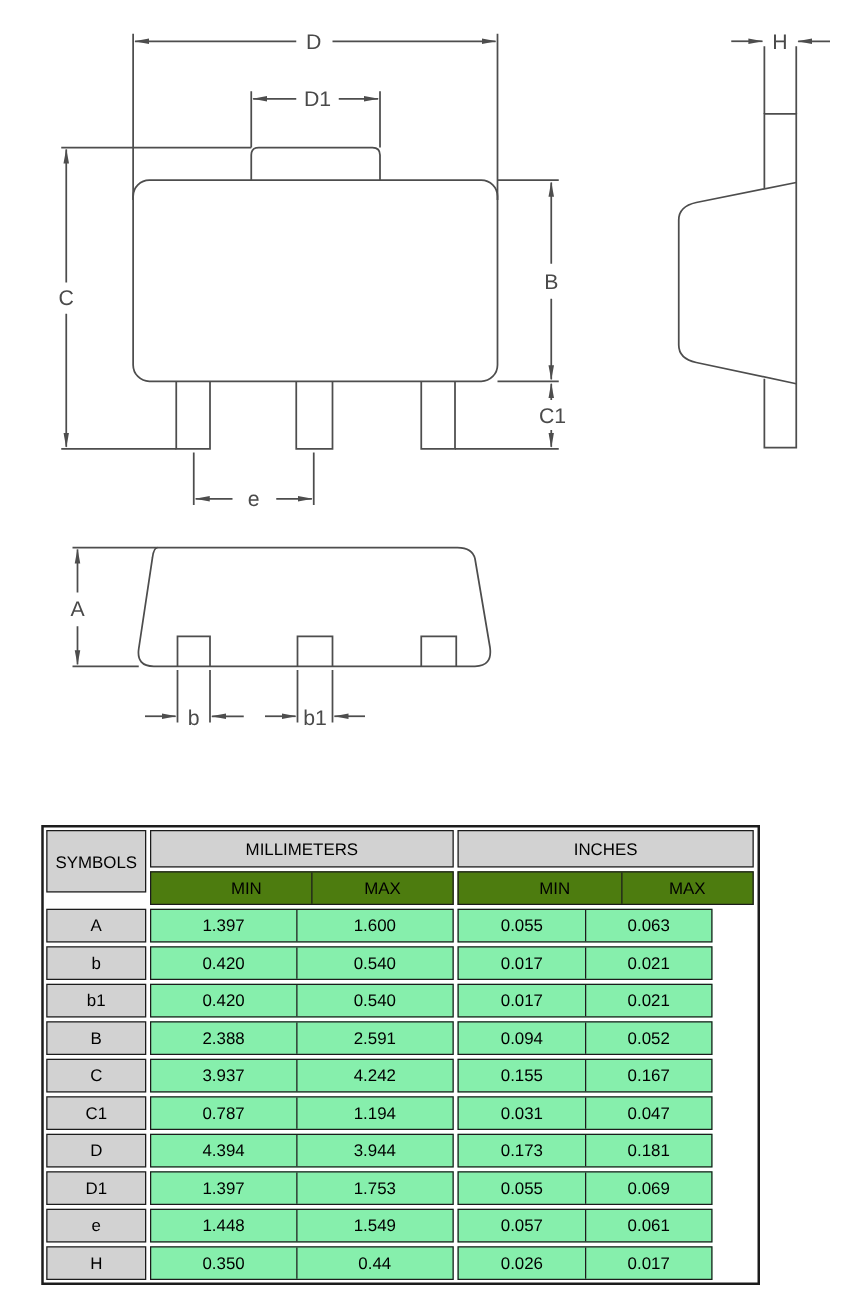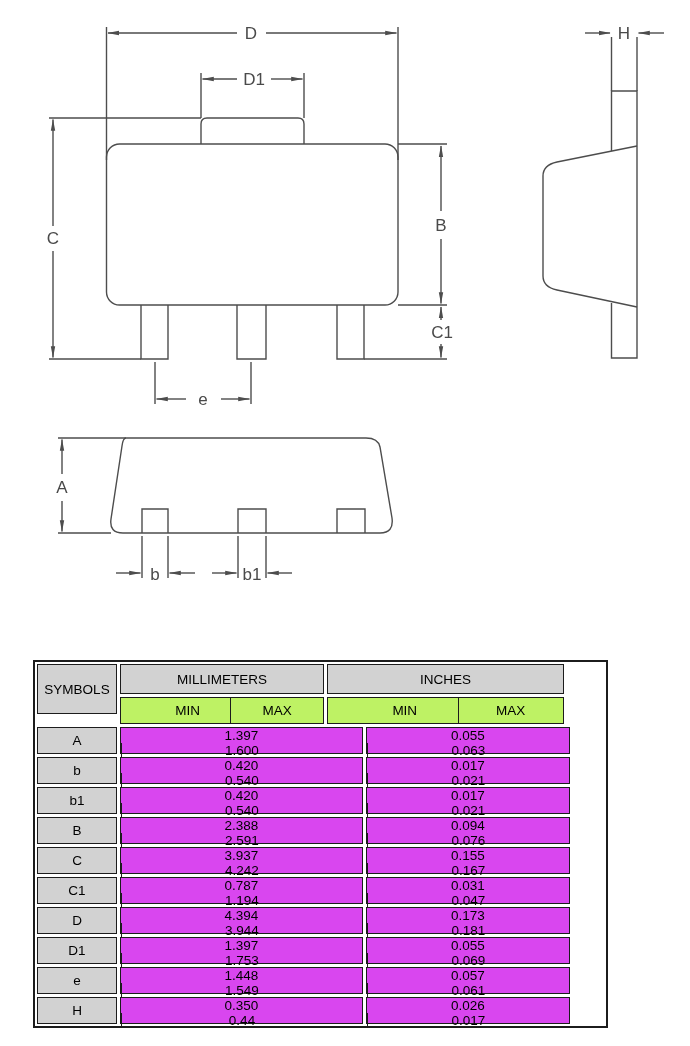--- a/index.html
+++ b/index.html
@@ -37,48 +37,47 @@
   .dim-table * { box-sizing: border-box; }
   .cell-center { display:flex; align-items:center; justify-content:center; }
   .thead { display:flex; gap:3px; }
   .sym-head {
     width: 80px; height: 50px;
     background: #d2d2d2;
     border: 1.5px solid #1c1c1c;
     letter-spacing: 0px;
   }
   .sec-head { display:flex; flex-direction:column; gap:3px; }
-  .sec-mm { width: 204px; }
+  .sec-mm { width: 243px; }
   .sec-in { width: 237px; }
   .units-cell {
     height: 30px;
     background: #d2d2d2;
     border: 1.5px solid #1c1c1c;
   }
   .minmax {
     height: 27px;
     display: flex;
-    background: #bef264;
+    background: #4d7c0f;
     border: 1.5px solid #1c1c1c;
     padding-left: 24px;
   }
   .half { flex: 1 1 50%; display:flex; align-items:center; justify-content:center; }
   .half + .half { border-left: 1.5px solid #1c1c1c; }
   .mm-min { flex: 0 0 48%; }
   .trow { display:flex; gap:3px; height:27px; }
   .symcell {
     width: 80px;
     background: #d2d2d2;
     border: 1.5px solid #1c1c1c;
   }
   .pair {
     display:flex;
-    background:#d946ef;
-    border: 1.5px solid #1c1c1c;
-    flex-direction: column;
+    background:#86efac;
+    border: 1.5px solid #1c1c1c;
   }
   .pair-mm { width: 243px; }
   .pair-in { width: 204px; }
 </style>
 </head>
 <body>
 
 <div class="page">
 
   <div class="drawing-wrap">
@@ -230,21 +229,21 @@
         </div>
     </div>
     <div class="trow">
       <div class="symcell cell-center">B</div>
       <div class="pair pair-mm">
           <div class="half mm-min">2.388</div>
           <div class="half">2.591</div>
         </div>
       <div class="pair pair-in">
           <div class="half">0.094</div>
-          <div class="half">0.076</div>
+          <div class="half">0.052</div>
         </div>
     </div>
     <div class="trow">
       <div class="symcell cell-center">C</div>
       <div class="pair pair-mm">
           <div class="half mm-min">3.937</div>
           <div class="half">4.242</div>
         </div>
       <div class="pair pair-in">
           <div class="half">0.155</div>

